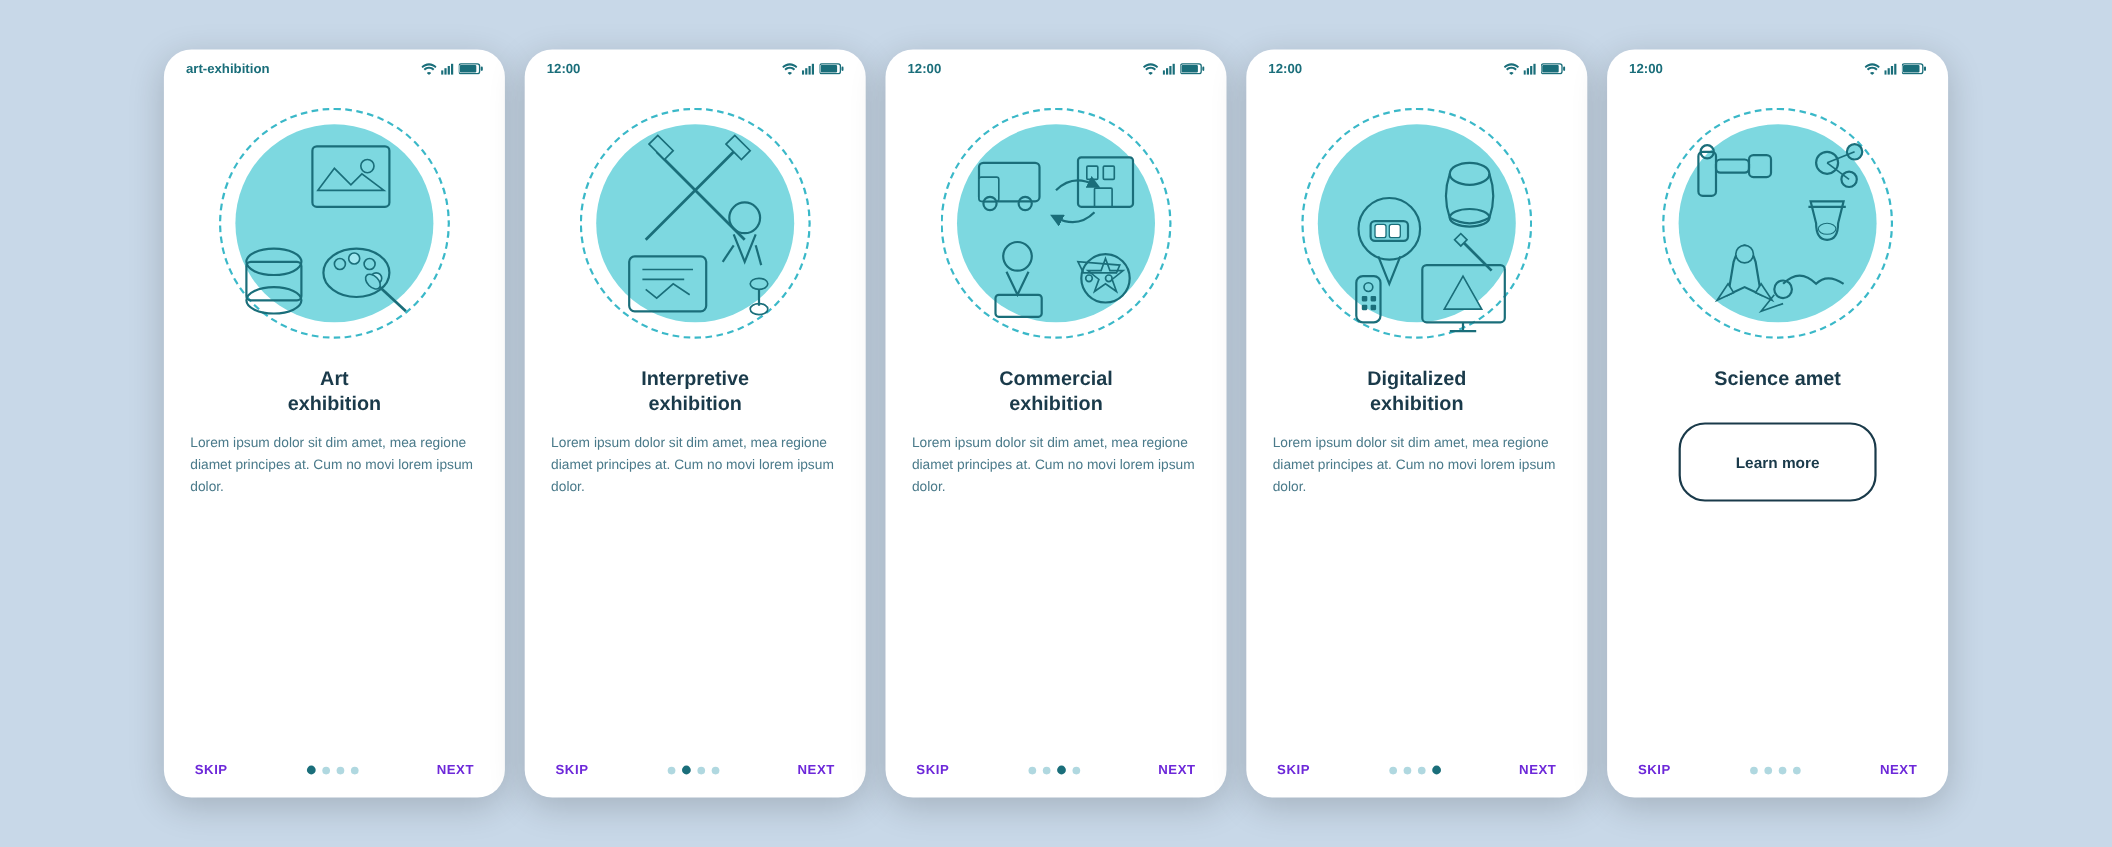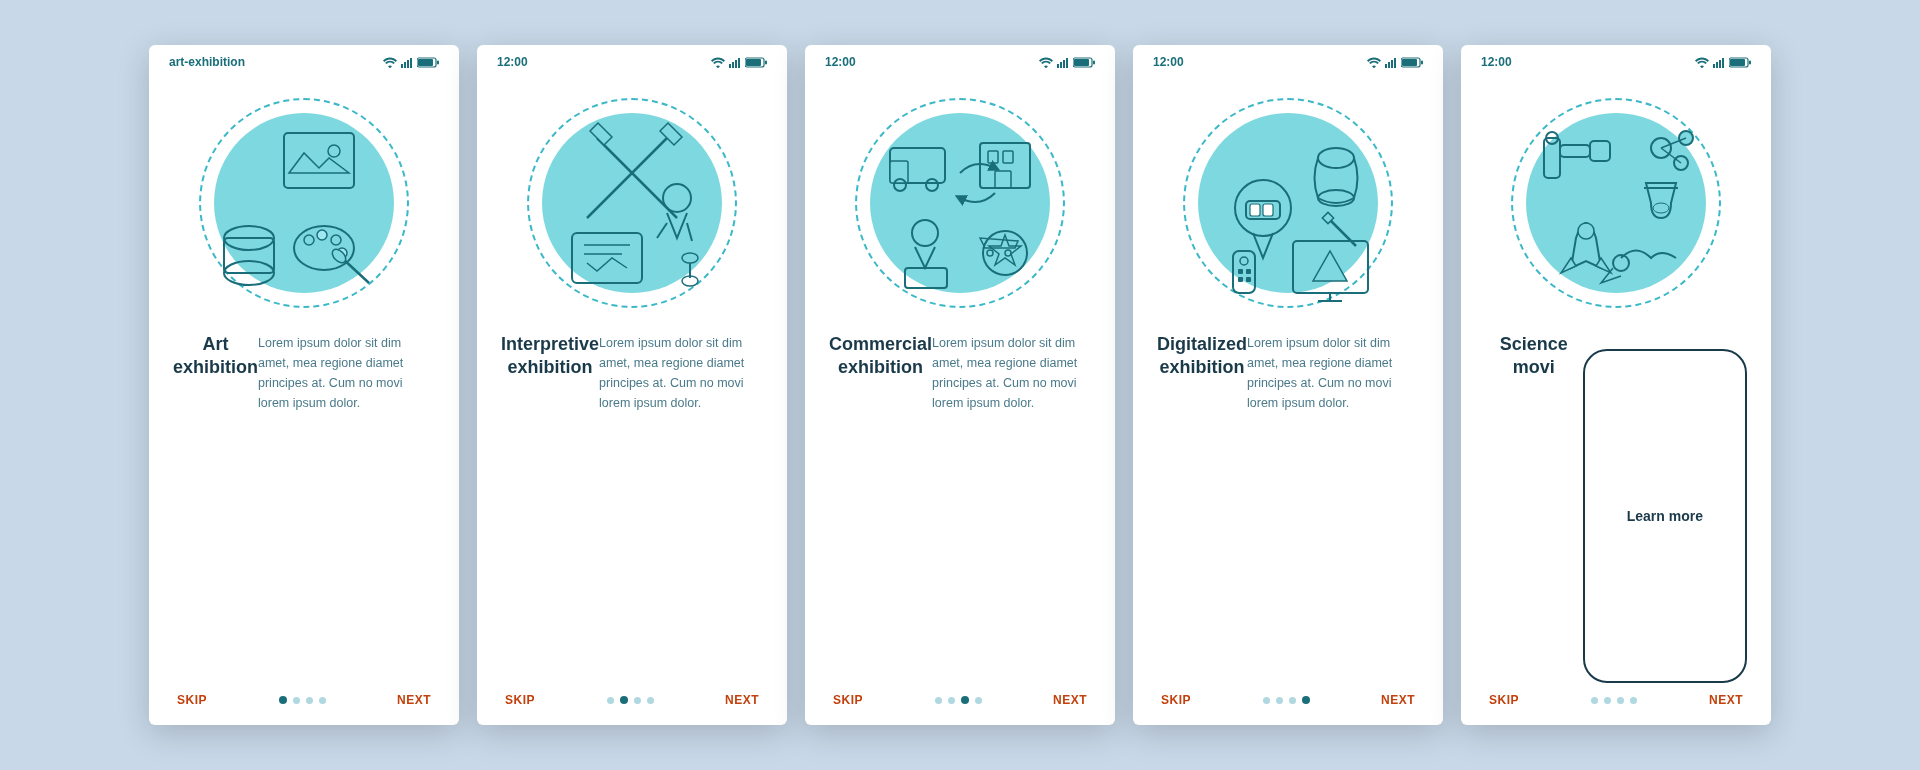--- a/index.html
+++ b/index.html
@@ -19,21 +19,21 @@
       display: flex;
       gap: 18px;
       align-items: center;
       justify-content: center;
     }
 
     .phone {
       width: 310px;
       height: 680px;
       background: #ffffff;
-      border-radius: 6px;
+      border-radius: 25px;
       box-shadow: 0 8px 32px rgba(0,0,0,0.18);
       display: flex;
       flex-direction: column;
       overflow: hidden;
       position: relative;
     }
 
     
     .status-bar {
       display: flex;
@@ -96,20 +96,21 @@
       z-index: 2;
       width: 220px;
       height: 220px;
     }
 
     
     .content-area {
       flex: 1;
       padding: 0 24px 0 24px;
       display: flex;
+      flex-direction: column;
     }
 
     .card-title {
       font-size: 18px;
       font-weight: 700;
       color: #1a3a4a;
       text-align: center;
       margin-bottom: 12px;
       line-height: 1.3;
     }
@@ -141,21 +142,21 @@
       display: flex;
       align-items: center;
       justify-content: space-between;
       padding: 10px 28px 18px 28px;
       flex-shrink: 0;
     }
 
     .nav-text {
       font-size: 12px;
       font-weight: 700;
-      color: #c2410c;
+      color: #6d28d9;
       letter-spacing: 0.5px;
     }
 
     .dots {
       display: flex;
       gap: 6px;
       align-items: center;
     }
 
     .dot {
@@ -492,21 +493,21 @@
         <path d="M65 165 L55 180 L70 173Z" fill="#7dd8e0" stroke="#1a6e7a" stroke-width="1.5"></path>
         <path d="M95 165 L105 180 L90 173Z" fill="#7dd8e0" stroke="#1a6e7a" stroke-width="1.5"></path>
 
         <path d="M115 165 Q130 150 145 165 Q155 155 170 165" stroke="#1a6e7a" stroke-width="2" fill="none"></path>
         <circle cx="115" cy="170" r="8" stroke="#1a6e7a" stroke-width="2" fill="none"></circle>
         <path d="M107 175 L95 190 L115 183" stroke="#1a6e7a" stroke-width="1.5" fill="none"></path>
       </svg>
     </div>
 
     <div class="content-area">
-      <div class="card-title">Science movi</div>
+      <div class="card-title">Science amet</div>
       <button class="learn-more-btn">Learn more</button>
     </div>
 
     <div class="bottom-nav">
       <span class="nav-text">SKIP</span>
       <div class="dots">
         <div class="dot"></div>
         <div class="dot"></div>
         <div class="dot"></div>
         <div class="dot"></div>

